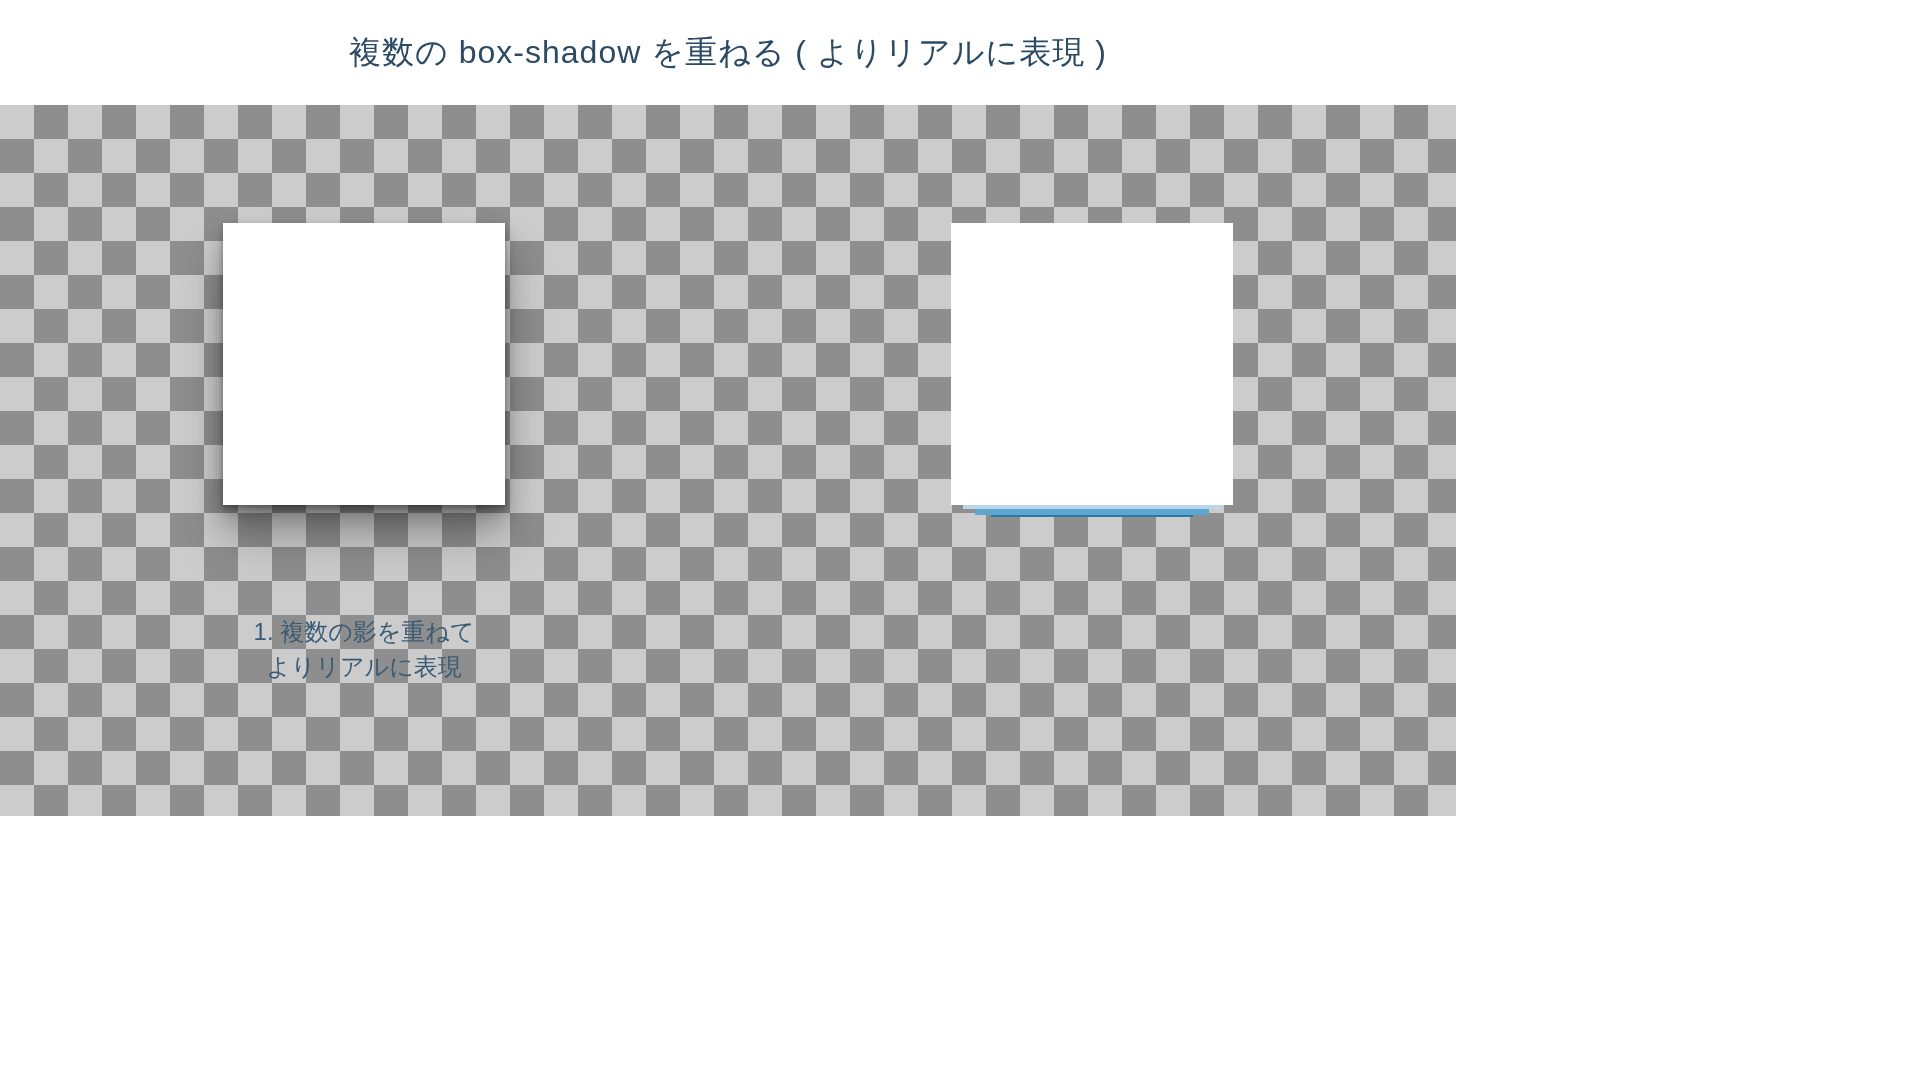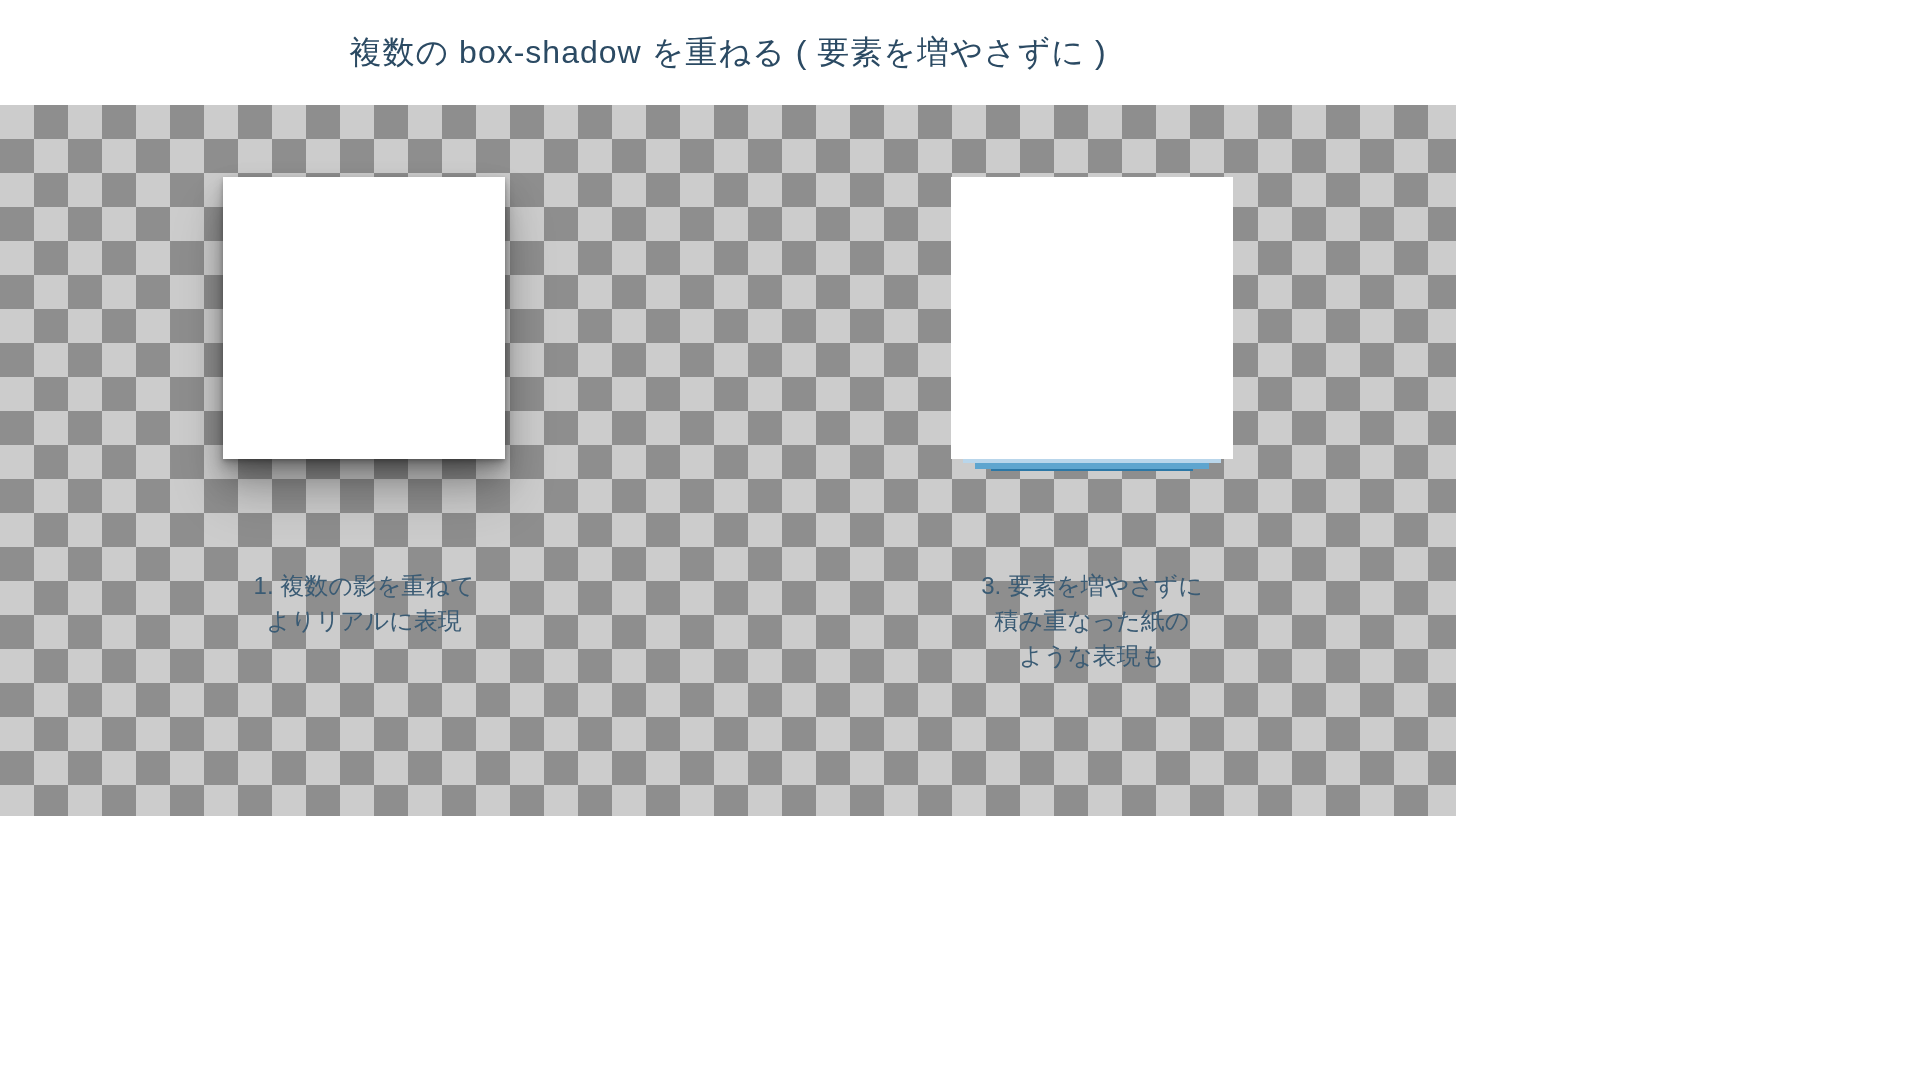--- a/index.html
+++ b/index.html
@@ -23,21 +23,21 @@
     height: 711px;
     background-color: #cccccc;
     background-image:
       linear-gradient(45deg, #8e8e8e 25%, transparent 25%, transparent 75%, #8e8e8e 75%),
       linear-gradient(45deg, #8e8e8e 25%, transparent 25%, transparent 75%, #8e8e8e 75%);
     background-size: 68px 68px;
     background-position: 0 0, 34px 34px;
     display: flex;
     justify-content: space-around;
     align-items: flex-start;
-    padding-top: 72px;
+    padding-top: 118px;
   }
   .col {
     display: flex;
     flex-direction: column;
     align-items: center;
     width: 400px;
   }
   .box {
     width: 282px;
     height: 282px;
@@ -70,32 +70,29 @@
     line-height: 1.45;
     color: #3a5b74;
     font-weight: 400;
     white-space: pre-line;
   }
 </style>
 </head>
 <body>
 
 <div class="header">
-  <h1>複数の box-shadow を重ねる ( 要素を増やさずに )</h1>
+  <h1>複数の box-shadow を重ねる ( よりリアルに表現 )</h1>
 </div>
 
 <div class="stage">
 
   <div class="col">
     <div class="box box1"></div>
     <div class="caption">1. 複数の影を重ねて
 よりリアルに表現</div>
   </div>
 
 
   <div class="col">
     <div class="box box3"></div>
-    <div class="caption">3. 要素を増やさずに
-積み重なった紙の
-ような表現も</div>
   </div>
 
 </div>
 
 </body></html>

